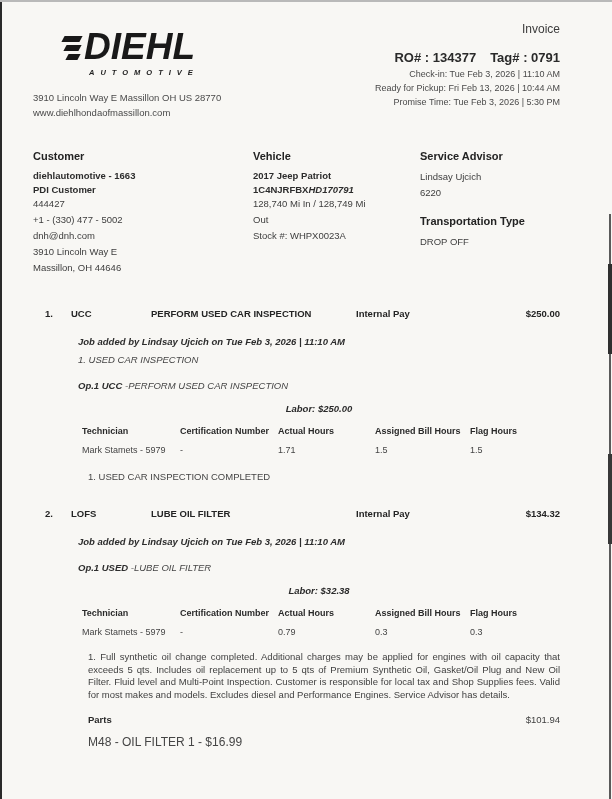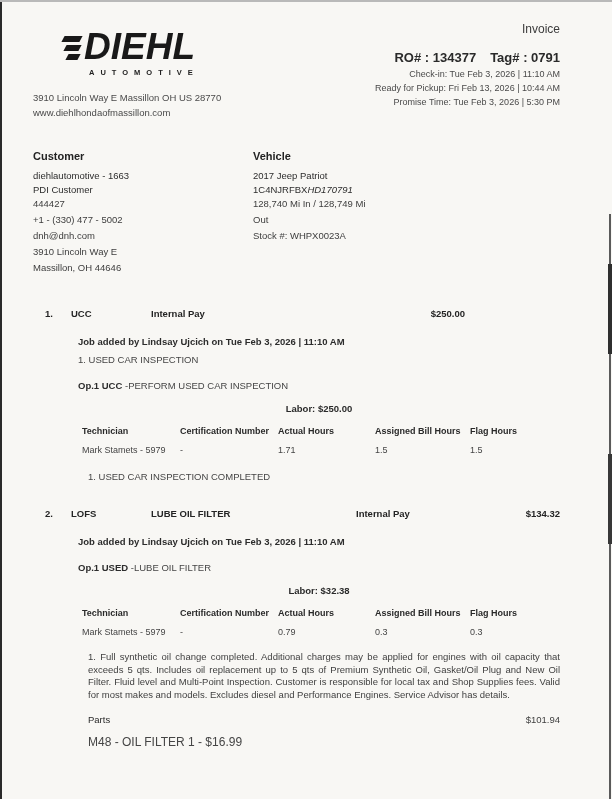--- a/index.html
+++ b/index.html
@@ -21,61 +21,61 @@
   
   .header { display:flex; justify-content:space-between; }
   .brand { padding-left:30px; padding-top:8px; }
   .logo-row { display:flex; align-items:center; }
   .logo-stripes { display:flex; flex-direction:column; gap:3px; margin-right:3px; margin-top:2px; }
   .logo-stripes span { display:block; height:6px; background:#191919; transform:skewX(-28deg); }
   .logo-stripes span:nth-child(1){ width:18px; }
   .logo-stripes span:nth-child(2){ width:15px; margin-left:2px; }
   .logo-stripes span:nth-child(3){ width:12px; margin-left:4px; }
   .logo-text { font-size:37px; font-weight:800; font-style:italic; letter-spacing:0px; color:#191919; line-height:1; }
-  .logo-sub { font-size:7.5px; font-weight:700; letter-spacing:6px; color:#222; margin-top:3px; margin-left:26px; }
+  .logo-sub { font-size:7.5px; font-weight:700; letter-spacing:6px; color:#222; margin-top:3px; margin-left:26px;font-style:italic; }
   .brand-address { margin-top:13px; margin-left:-30px; font-size:9.5px; color:#4a4a4a; line-height:15px; }
 
   .invoice-block { text-align:right; padding-top:2px; }
   .invoice-label { font-size:12px; color:#3c3c3c; font-weight:400; }
   .invoice-total { font-size:18px; font-weight:700; color:#1e1e1e; margin-top:2px; }
   .ro-line { margin-top:14px; font-size:13px; font-weight:700; color:#2a2a2a; }
   .ro-line .gap { display:inline-block; width:14px; }
   .date-line { font-size:9px; color:#4a4a4a; margin-top:4px; line-height:10px; }
 
   
   .info-cols { display:flex; margin-top:30px; }
   .col-customer { width:220px; }
   .col-vehicle { width:167px; }
   .col-advisor { flex:1; }
   .col-h { font-size:11px; font-weight:700; color:#232323; margin-bottom:7px; }
   .info-line { font-size:9.5px; color:#3d3d3d; line-height:16px; }
-  .info-line.b { font-weight:400; color:#2c2c2c; line-height:13.5px; }
+  .info-line.b { font-weight:700; color:#2c2c2c; line-height:13.5px; }
   .vin i { font-style:italic; }
   .col-advisor .col-h.second { margin-top:14px; }
 
   
   .jobs { margin-top:32px; }
   .job { margin-bottom:26px; }
   .job-head { display:grid; grid-template-columns:26px 80px 205px 1fr 95px; margin-left:12px; font-size:9.5px; font-weight:700; color:#242424; }
   .job-head .pay { font-weight:600; }
   .job-head .amt { text-align:right; }
-  .job-body { margin-left:45px; margin-top:17px; }
+  .job-body { margin-left:45px; margin-top:17px;font-style:italic; }
   .job-added { font-size:9.5px; font-weight:700; color:#2c2c2c; }
   .job-concern { font-size:9.5px; color:#454545; margin-top:7px; }
   .op-line { font-size:9.5px; color:#454545; margin-top:15px; }
   .op-line b { font-weight:700; color:#2c2c2c; }
   .labor-line { text-align:center; font-size:9.5px; font-weight:700; color:#2a2a2a; margin-top:12px; }
   .tech-table { margin-left:49px; margin-top:12px; }
   .tt-row { display:grid; grid-template-columns:98px 98px 97px 95px 80px; }
   .tt-row .h { font-size:9px; font-weight:700; color:#2a2a2a; padding-bottom:9px; }
   .tt-row .c { font-size:9px; color:#454545; }
   .job-note { margin-left:55px; margin-top:16px; font-size:9.5px; color:#454545; }
   .job-story { margin-left:55px; margin-top:14px; font-size:9.5px; color:#3f3f3f; line-height:12.5px; text-align:justify; }
   .parts-line { display:flex; justify-content:space-between; margin-left:55px; margin-top:13px; font-size:9.5px; }
-  .parts-line .pl { font-weight:400; color:#2a2a2a; }
+  .parts-line .pl { font-weight:700; color:#2a2a2a; }
   .parts-line .pa { color:#3f3f3f; }
   .part-item { margin-left:55px; margin-top:10px; font-size:12px; color:#454545; }
 </style>
 </head>
 <body>
 
 <div class="page">
   <div class="scan-edge-left"></div>
   <div class="scan-edge-right"></div>
   <div class="scan-blot-1"></div>
@@ -120,28 +120,36 @@
       <div class="info-line">Massillon, OH 44646</div>
     </div>
     <div class="col-vehicle">
       <div class="col-h">Vehicle</div>
       <div class="info-line b">2017 Jeep Patriot</div>
       <div class="info-line b vin"><span>1C4NJRFBX</span><i>HD170791</i></div>
       <div class="info-line">128,740 Mi In / 128,749 Mi</div>
       <div class="info-line">Out</div>
       <div class="info-line">Stock #: WHPX0023A</div>
     </div>
+    <div class="col-advisor">
+      <div class="col-h">Service Advisor</div>
+      <div class="info-line">Lindsay Ujcich</div>
+      <div class="info-line">6220</div>
+      <div class="col-h second">Transportation Type</div>
+      <div class="info-line">DROP OFF</div>
+    </div>
   </div>
 
   <div class="jobs">
 
     <div class="job">
       <div class="job-head">
         <span>1.</span>
         <span>UCC</span>
+        <span>PERFORM USED CAR INSPECTION</span>
         <span class="pay">Internal Pay</span>
         <span class="amt">$250.00</span>
       </div>
       <div class="job-body">
         <div class="job-added">Job added by Lindsay Ujcich on Tue Feb 3, 2026 | 11:10 AM</div>
         <div class="job-concern">1. USED CAR INSPECTION</div>
         <div class="op-line"><b>Op.1 UCC</b><span> -PERFORM USED CAR INSPECTION</span></div>
         <div class="labor-line">Labor: $250.00</div>
       </div>
       <div class="tech-table">

